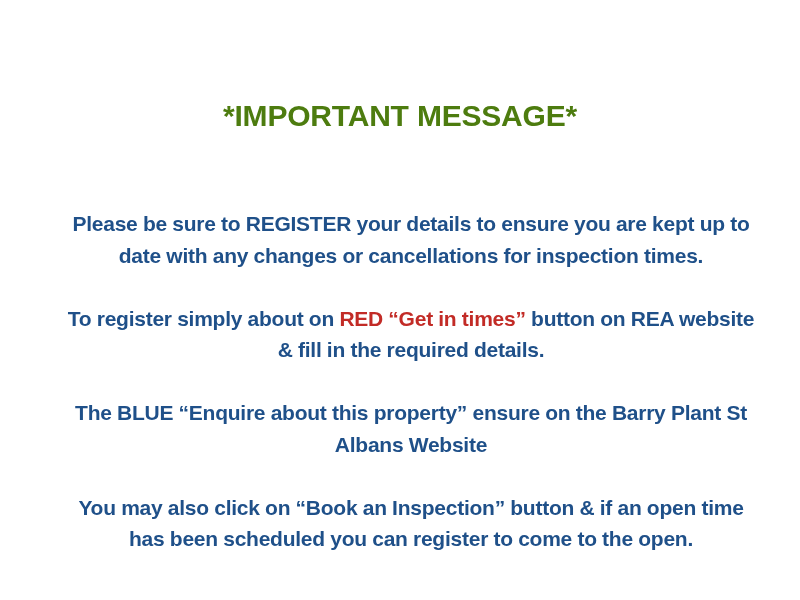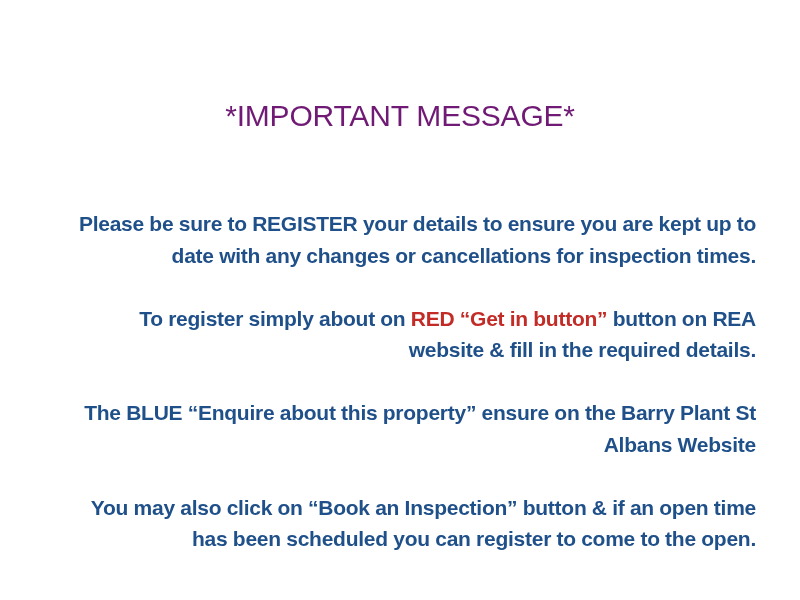--- a/index.html
+++ b/index.html
@@ -23,44 +23,44 @@
   }
 
   
   #slide-title {
     position: absolute;
     left: 0;
     top: 99px;
     width: 800px;
     text-align: center;
     font-size: 30px;
-    font-weight: normal;
+    font-weight: bold;
     line-height: 34px;
     letter-spacing: -0.2px;
-    color: #701a75;
+    color: #4d7c0f;
     white-space: nowrap;
   }
 
   
   #body-block {
     position: absolute;
     left: 66px;
     top: 208px;
     width: 690px;
   }
 
   .para {
     font-size: 21px;
     font-weight: bold;
     line-height: 31.5px;
     color: #1f5089;
     letter-spacing: -0.25px;
     word-spacing: -0.2px;
     margin: 0 0 31.5px 0;
-    text-align: right;
+    text-align: center;
   }
   .para:last-child {
     margin-bottom: 10px;
   }
 
   .red-inline {
     color: #c22b26;
   }
 </style>
 </head>
@@ -70,21 +70,21 @@
 
   <div id="slide-title">*IMPORTANT MESSAGE*</div>
 
   <div id="body-block">
 
     <p class="para">
       <span>Please be sure to REGISTER your details to ensure you are kept up to date with any changes or cancellations for inspection times.</span>
     </p>
 
     <p class="para">
-      <span>To register simply about on </span><span class="red-inline">RED “Get in button”</span><span> button on REA website &amp; fill in the required details.</span>
+      <span>To register simply about on </span><span class="red-inline">RED “Get in times”</span><span> button on REA website &amp; fill in the required details.</span>
     </p>
 
     <p class="para">
       <span>The BLUE “Enquire about this property” ensure on the Barry Plant St Albans Website</span>
     </p>
 
     <p class="para">
       <span>You may also click on “Book an Inspection” button &amp; if an open time has been scheduled you can register to come to the open.</span>
     </p>
 

